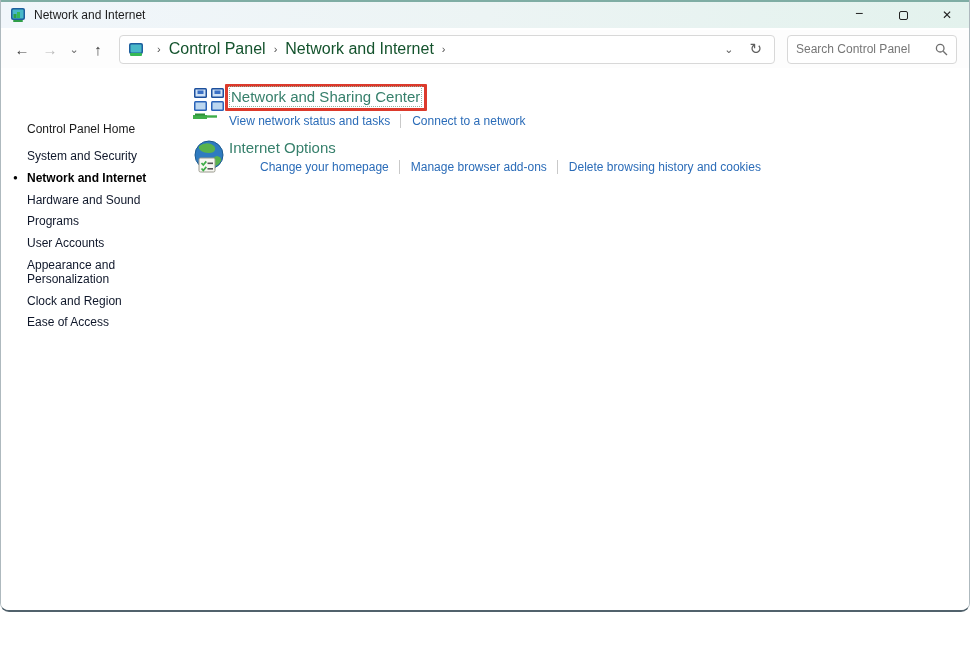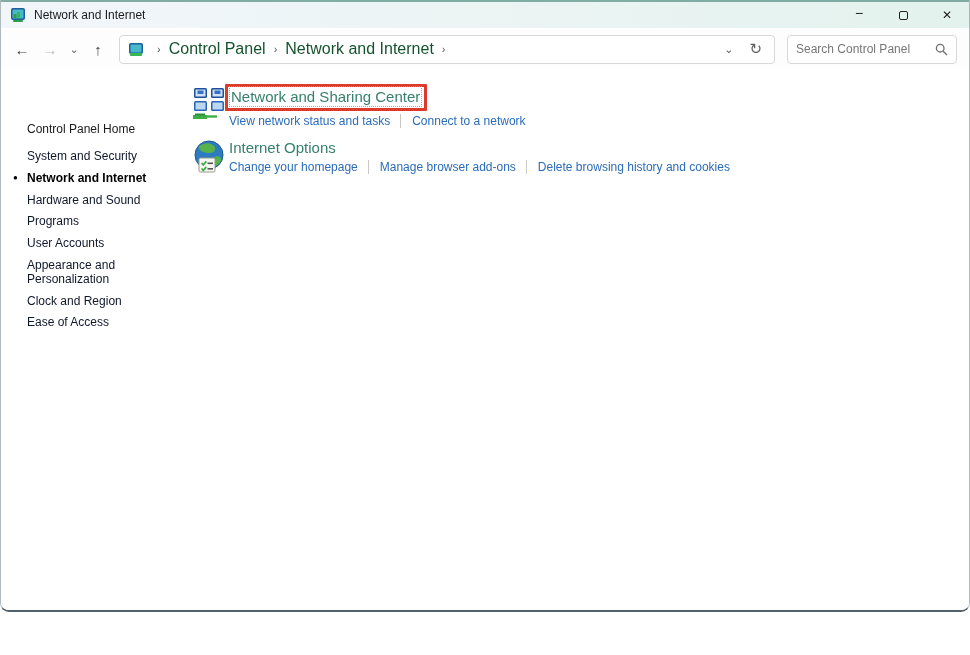--- a/index.html
+++ b/index.html
@@ -78,21 +78,21 @@
   .annotation-box {
     display:inline-block; border:3px solid #dc3a2c; border-radius:1px;
     padding:1px 4px 2px 3px; margin-left:-4px;
     box-shadow:0 0 0 1px rgba(255,255,255,0.85) inset;
     position:relative; top:-1px;
   }
   .annotation-box .group-title { outline:1px dotted #94b3a4; outline-offset:1px; }
   .tasks { margin-top:2px; display:flex; align-items:flex-start; }
   .task-link { font-size:12px; color:#2b6cb8; cursor:pointer; white-space:nowrap; }
   .task-link + .task-link { border-left:1px solid #c9c9c9; margin-left:10px; padding-left:11px; }
-  .group.internet .tasks { margin-top:3px; }
+  .group.internet .tasks { margin-top:3px;margin-left:31px; }
 </style>
 </head>
 <body>
 
 <div class="window">
 
   <div class="titlebar">
     <svg class="titlebar-icon" viewBox="0 0 16 16">
       <rect x="1" y="1" width="14" height="12" rx="2" fill="#1d5e9e"></rect>
       <rect x="2.5" y="2.5" width="11" height="9" rx="1" fill="#49b8c8"></rect>

